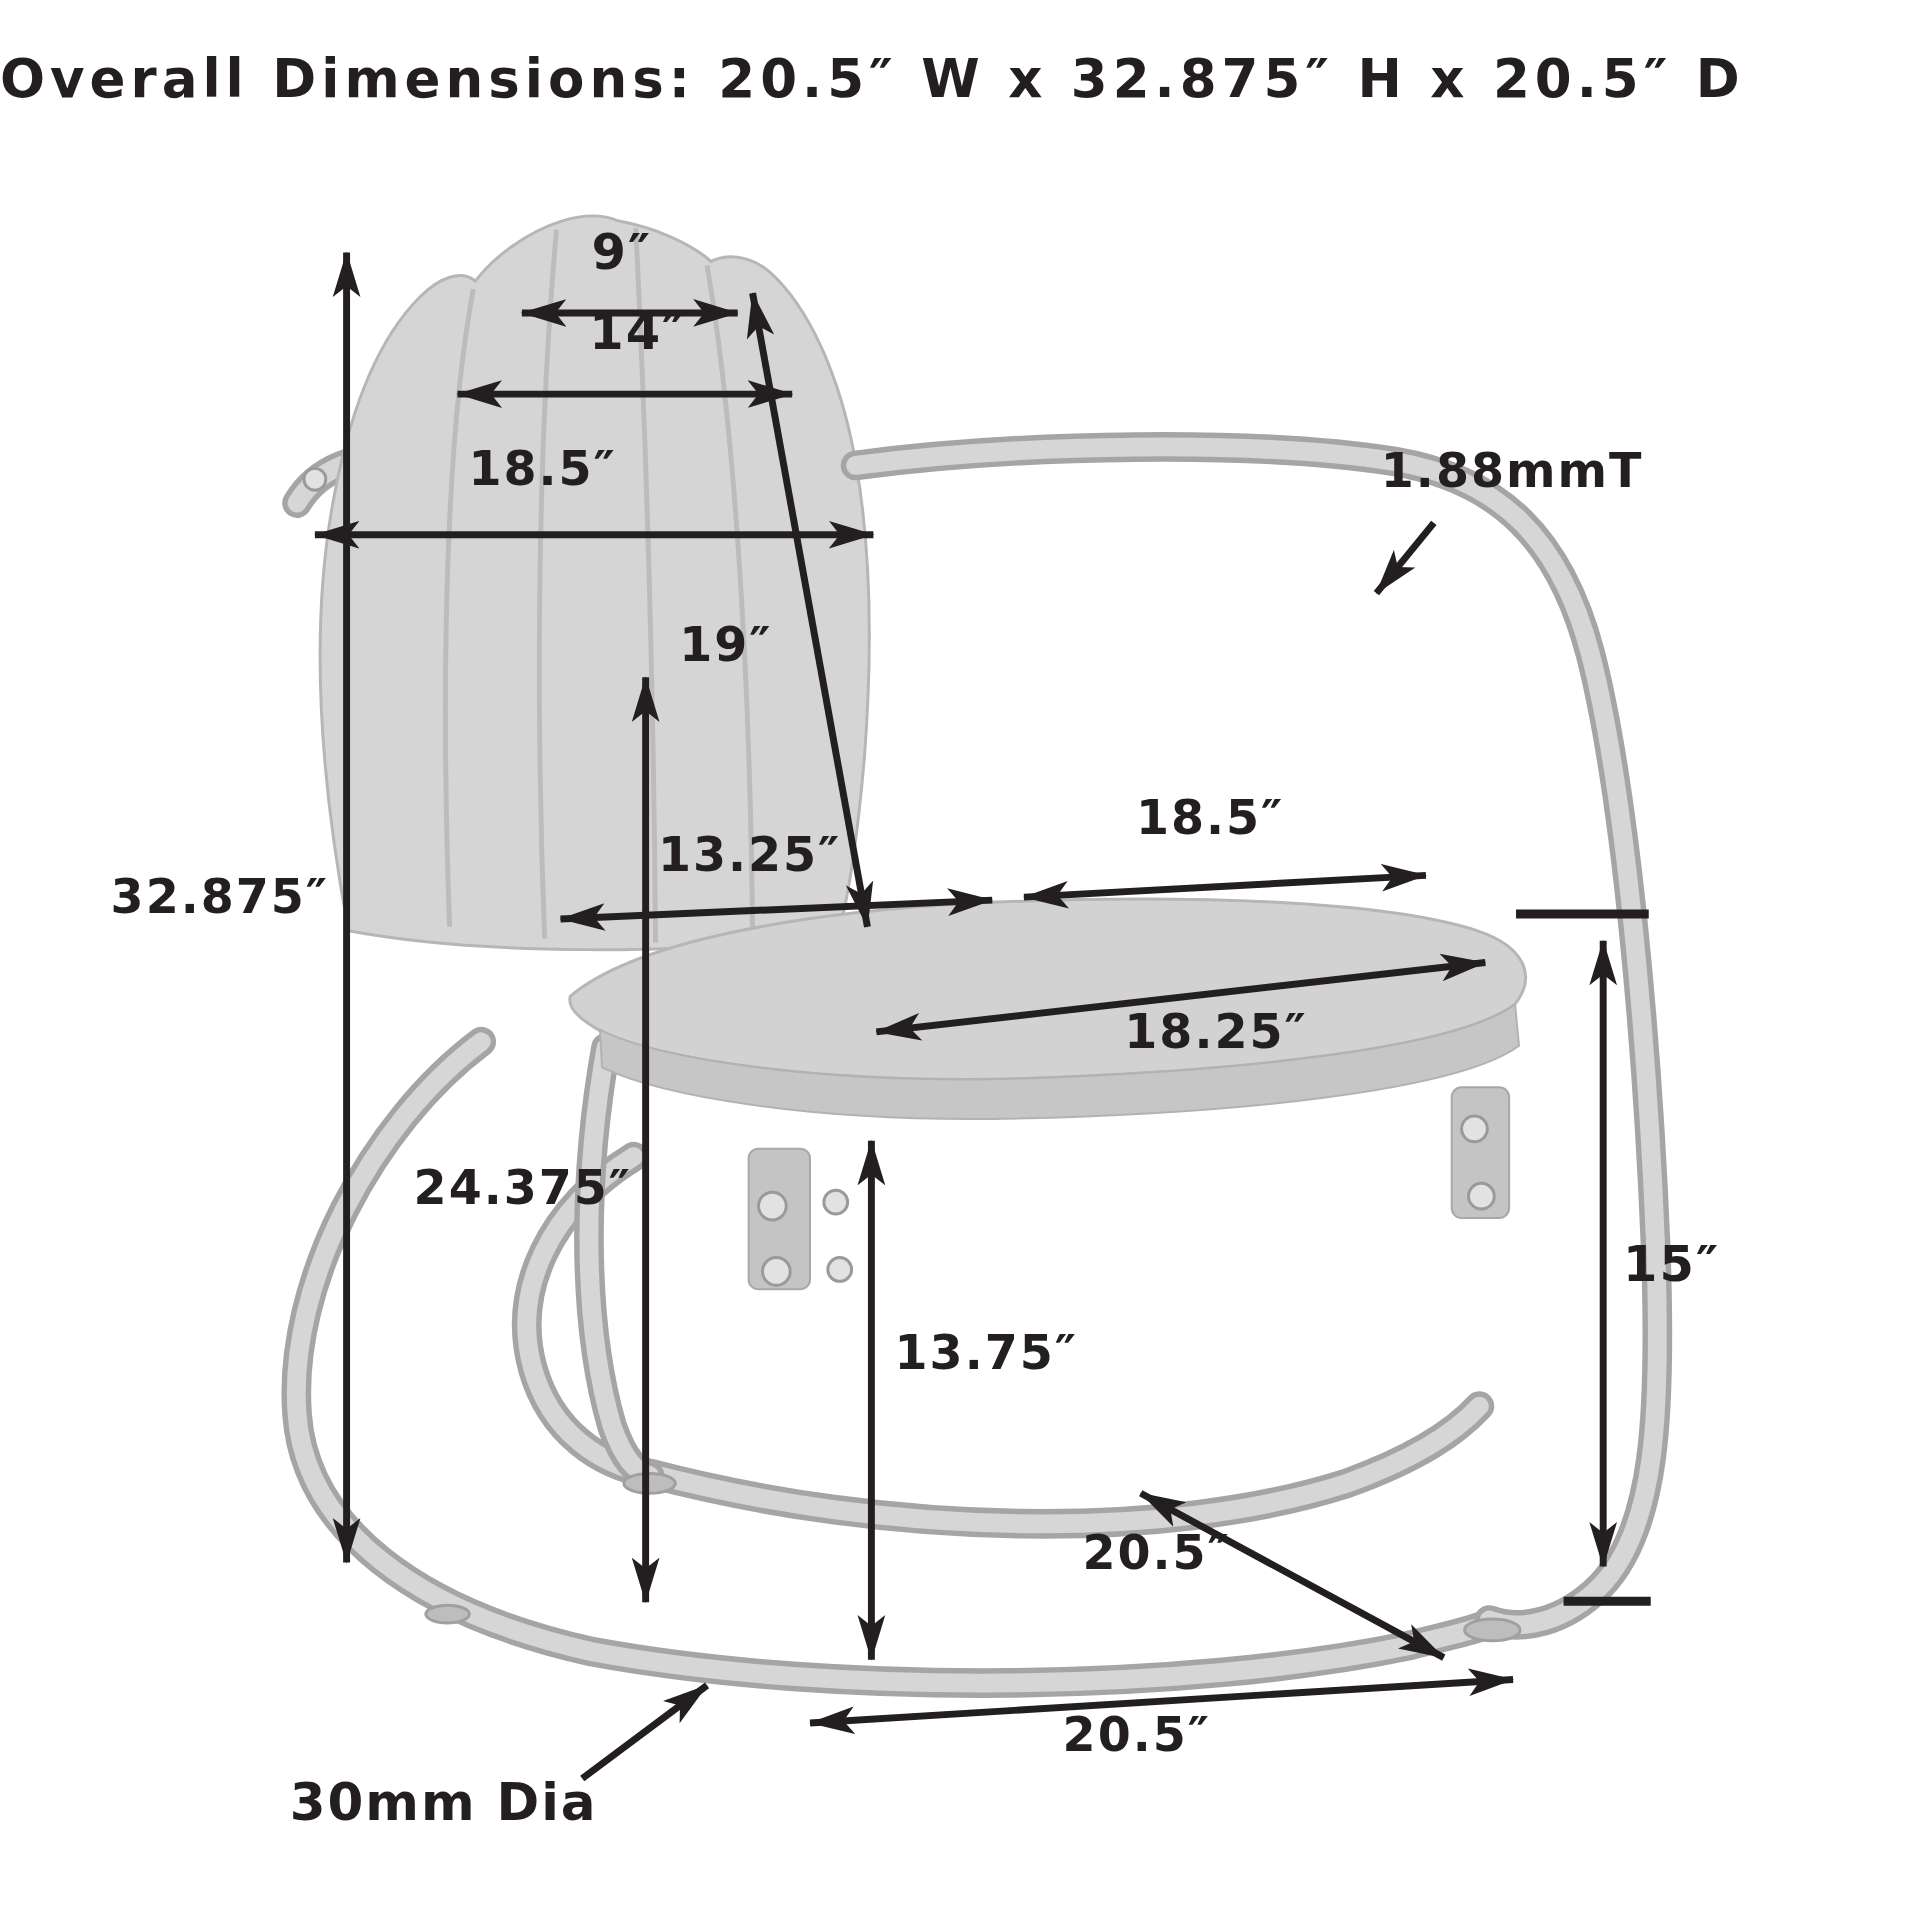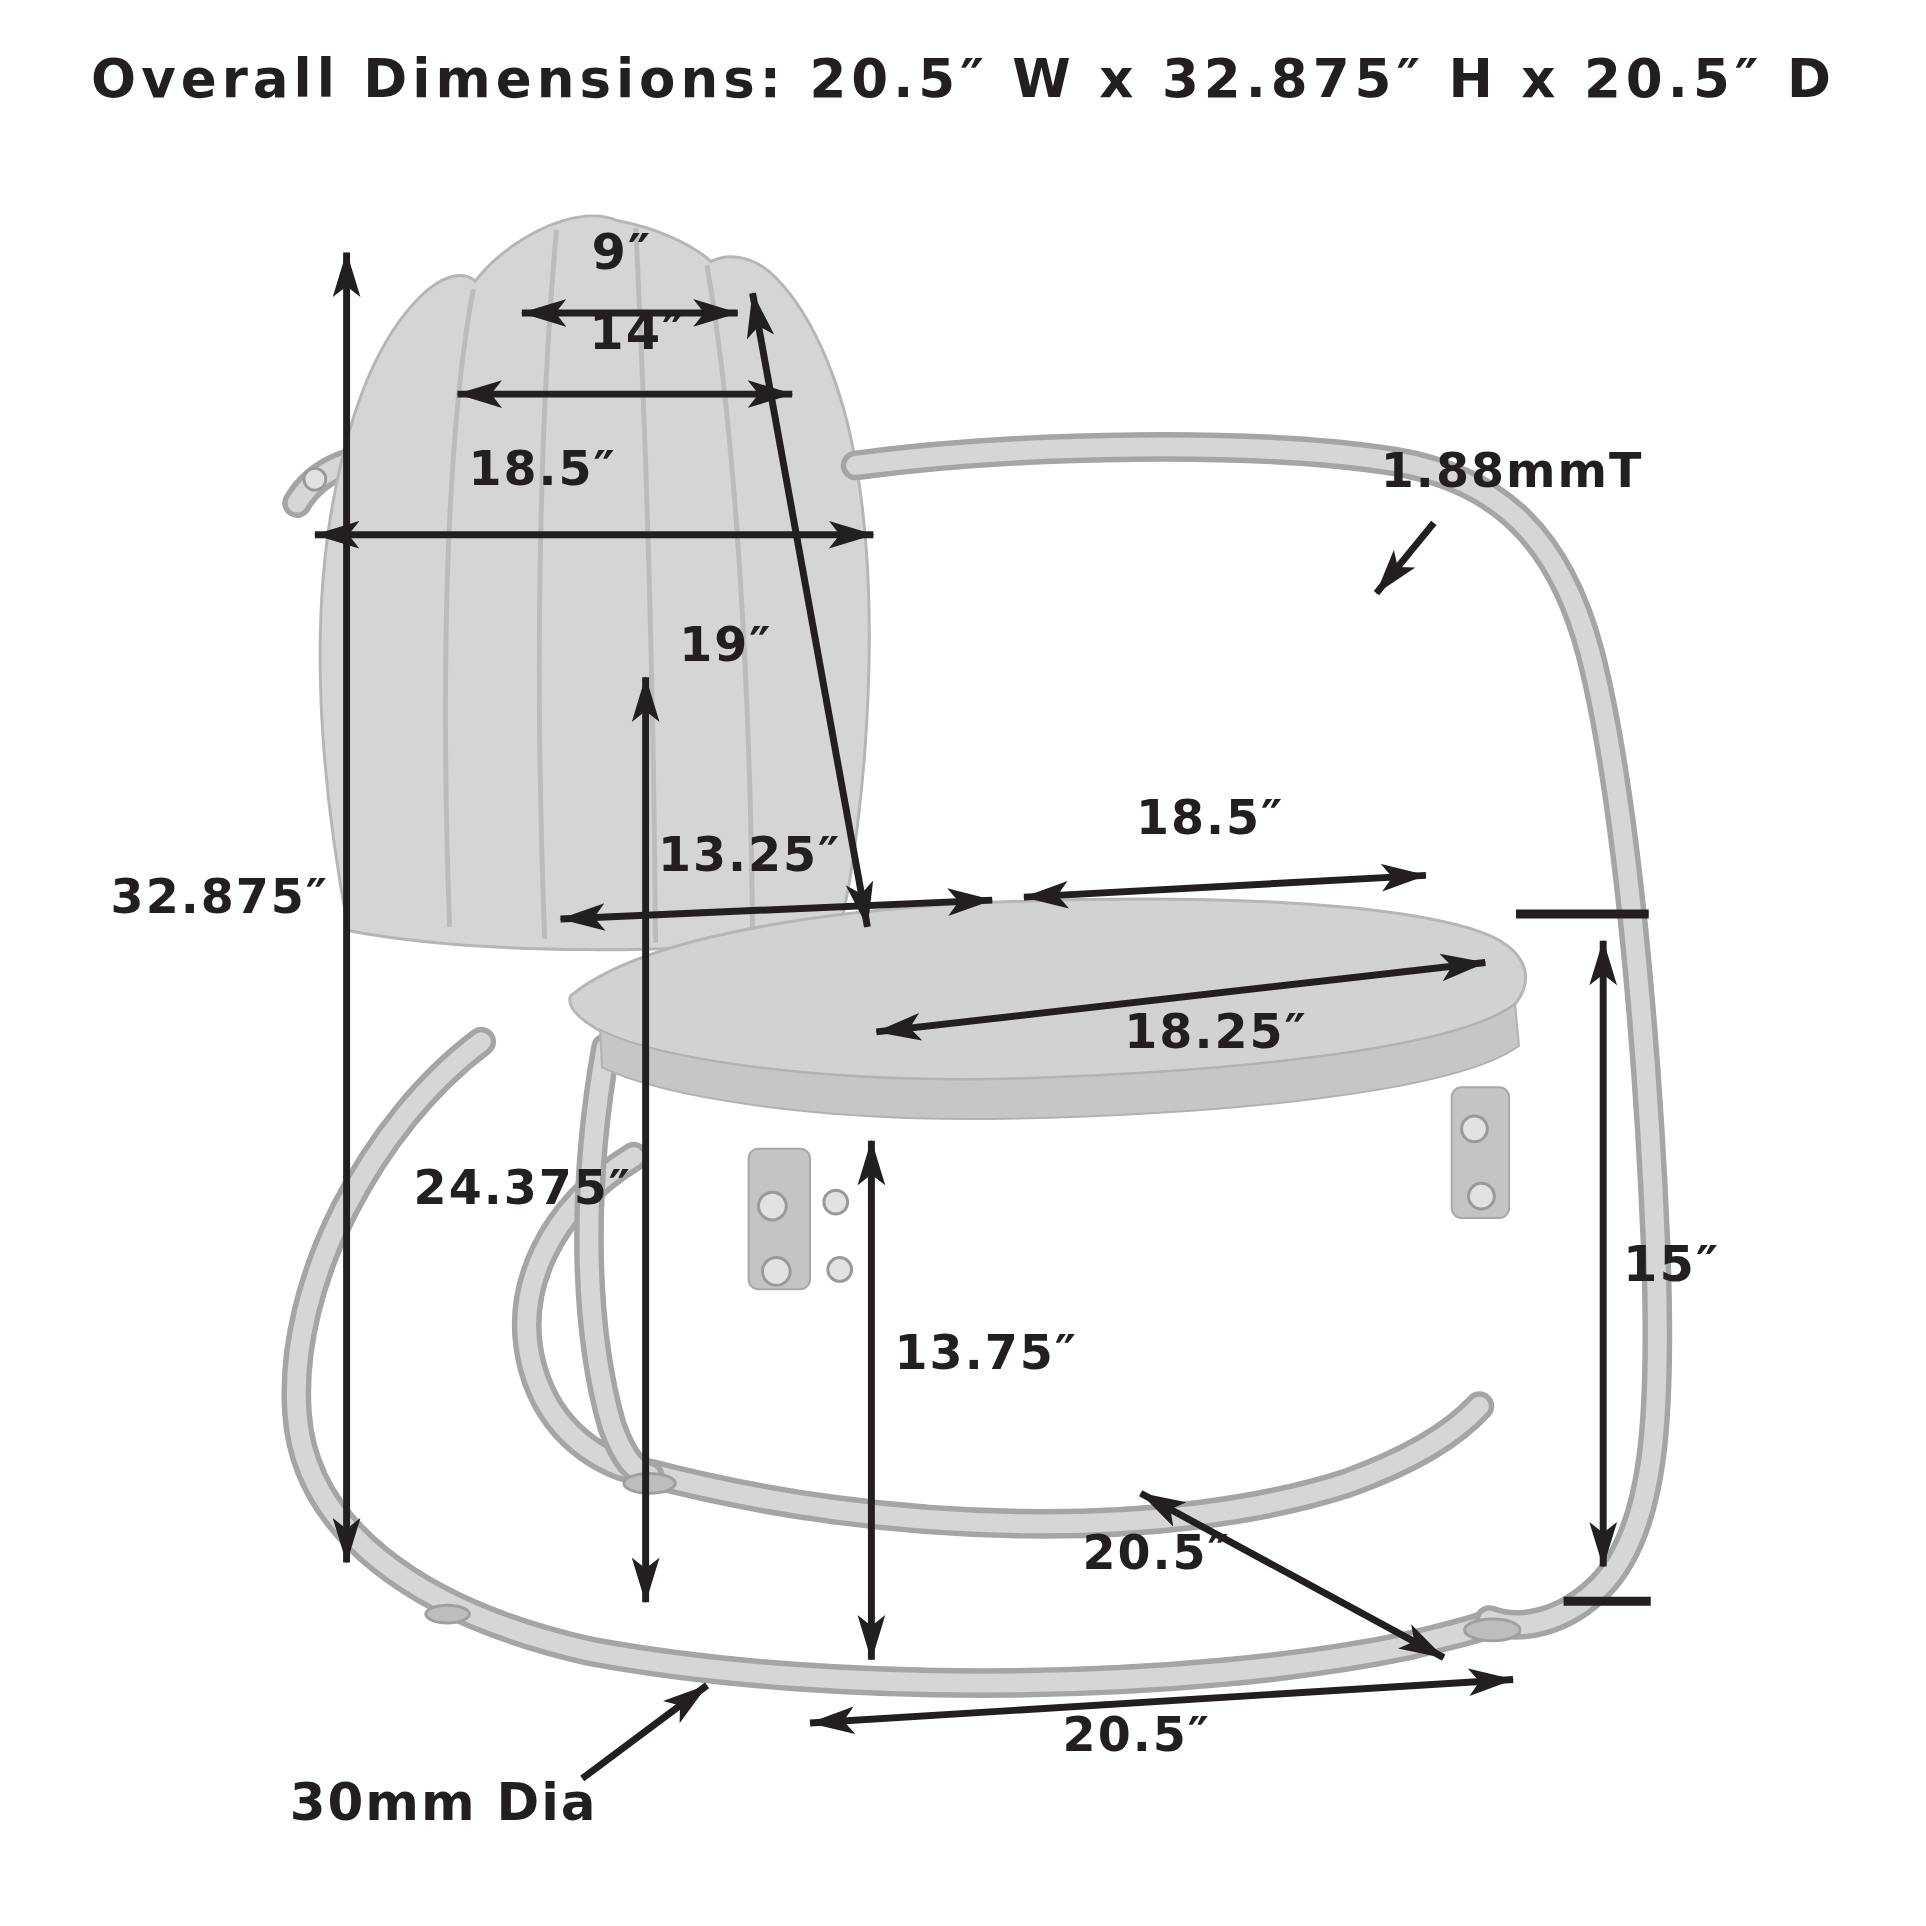--- a/index.html
+++ b/index.html
@@ -1,21 +1,21 @@
 <!DOCTYPE html>
 <html><head>
 <meta charset="utf-8">
 <style>
   html,body{margin:0;padding:0;}
   body{
     width:1927px;height:1927px;background:#ffffff;position:relative;overflow:hidden;
     font-family:"DejaVu Sans","Liberation Sans",sans-serif;
   }
   #title{
-    position:absolute;top:48px;left:0;width:100%;text-align:center;
+    position:absolute;top:48px;left:0;width:100%;
     font-size:53px;font-weight:700;letter-spacing:5px;color:#231f20;
   }
   #figure{position:absolute;left:0;top:0;}
   .tube-base{fill:none;stroke:#a5a5a5;stroke-width:30;stroke-linecap:round;}
   .tube-top{fill:none;stroke:#d6d6d6;stroke-width:19;stroke-linecap:round;}
   .dim-label{font-weight:700;fill:#231f20;letter-spacing:2px;}
 </style>
 </head>
 <body>
 

